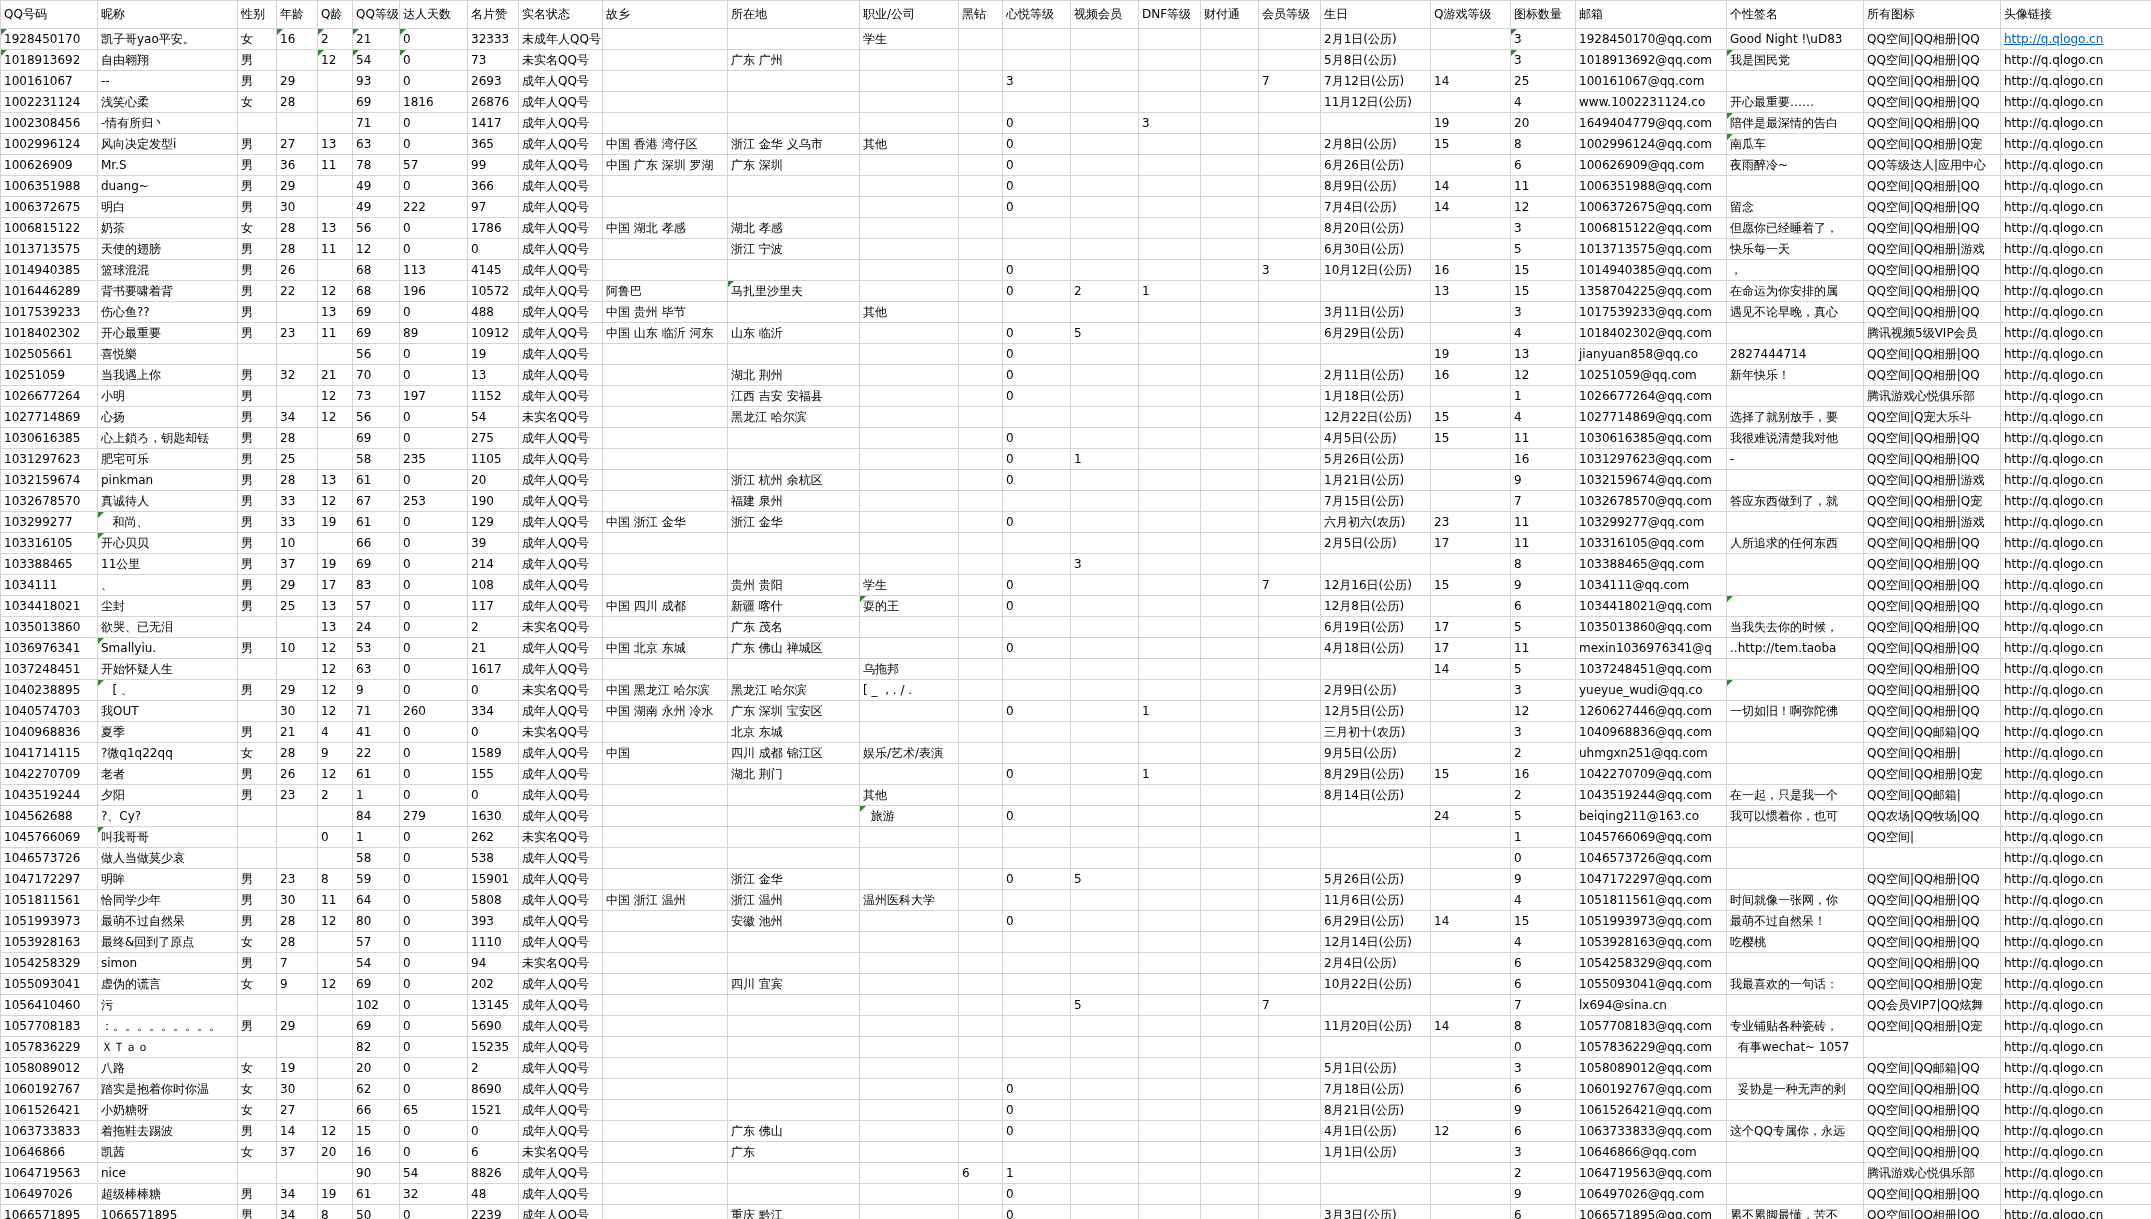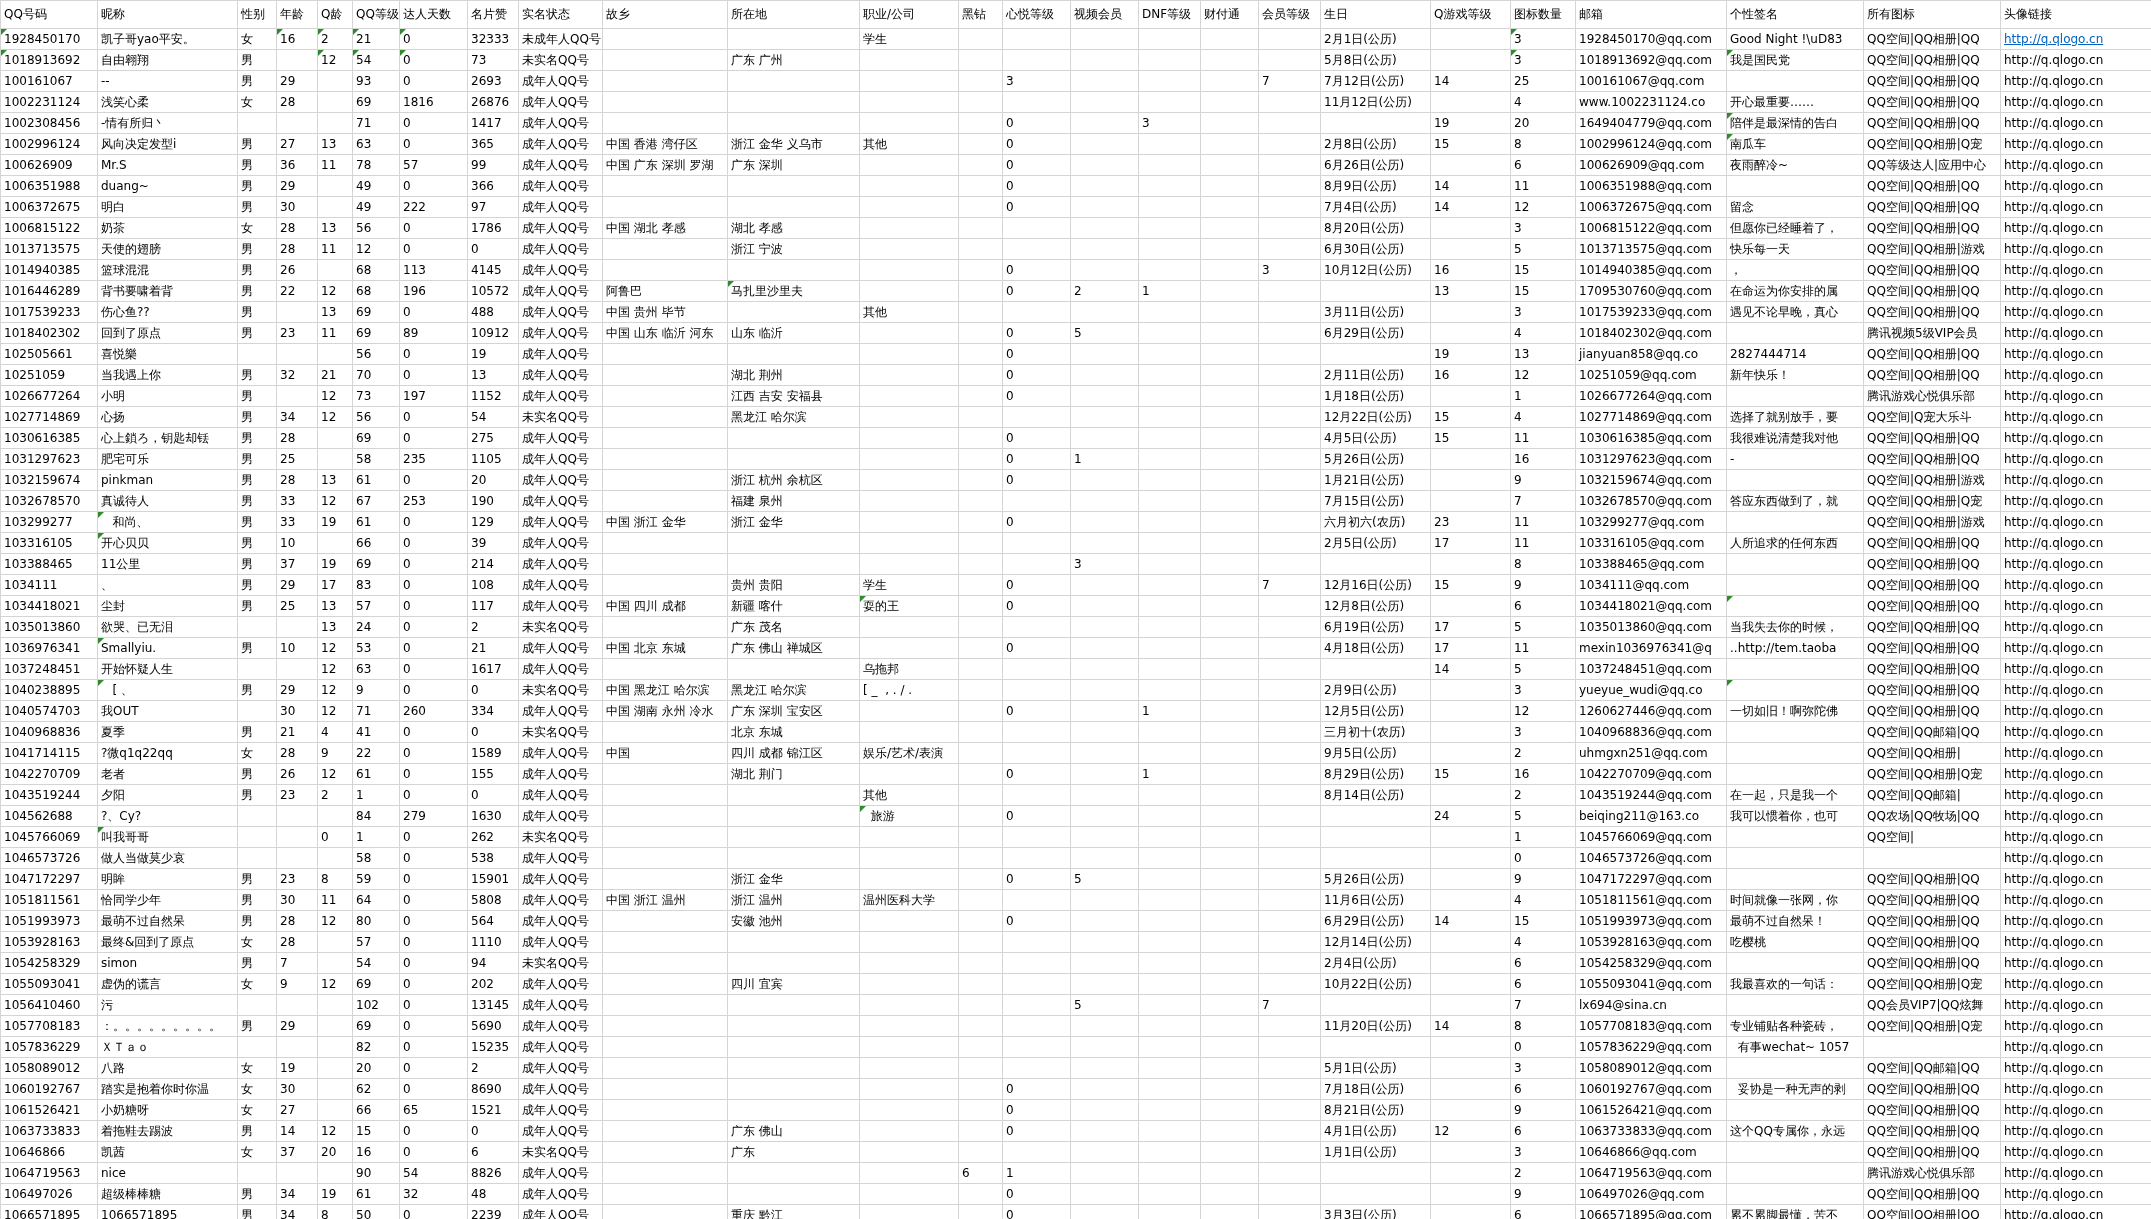--- a/index.html
+++ b/index.html
@@ -438,21 +438,21 @@
           <td></td>
           <td></td>
           <td>0</td>
           <td>2</td>
           <td>1</td>
           <td></td>
           <td></td>
           <td></td>
           <td>13</td>
           <td>15</td>
-          <td>1709530760@qq.com</td>
+          <td>1358704225@qq.com</td>
           <td>在命运为你安排的属</td>
           <td>QQ空间|QQ相册|QQ</td>
           <td>http://q.qlogo.cn</td>
         </tr>
         <tr>
           <td>1017539233</td>
           <td>伤心鱼??</td>
           <td>男</td>
           <td></td>
           <td>13</td>
@@ -472,21 +472,21 @@
           <td>3月11日(公历)</td>
           <td></td>
           <td>3</td>
           <td>1017539233@qq.com</td>
           <td>遇见不论早晚，真心</td>
           <td>QQ空间|QQ相册|QQ</td>
           <td>http://q.qlogo.cn</td>
         </tr>
         <tr>
           <td>1018402302</td>
-          <td>回到了原点</td>
+          <td>开心最重要</td>
           <td>男</td>
           <td>23</td>
           <td>11</td>
           <td>69</td>
           <td>89</td>
           <td>10912</td>
           <td>成年人QQ号</td>
           <td>中国 山东 临沂 河东</td>
           <td>山东 临沂</td>
           <td></td>
@@ -1234,21 +1234,21 @@
           <td>http://q.qlogo.cn</td>
         </tr>
         <tr>
           <td>1051993973</td>
           <td>最萌不过自然呆</td>
           <td>男</td>
           <td>28</td>
           <td>12</td>
           <td>80</td>
           <td>0</td>
-          <td>564</td>
+          <td>393</td>
           <td>成年人QQ号</td>
           <td></td>
           <td>安徽 池州</td>
           <td></td>
           <td></td>
           <td>0</td>
           <td></td>
           <td></td>
           <td></td>
           <td></td>

